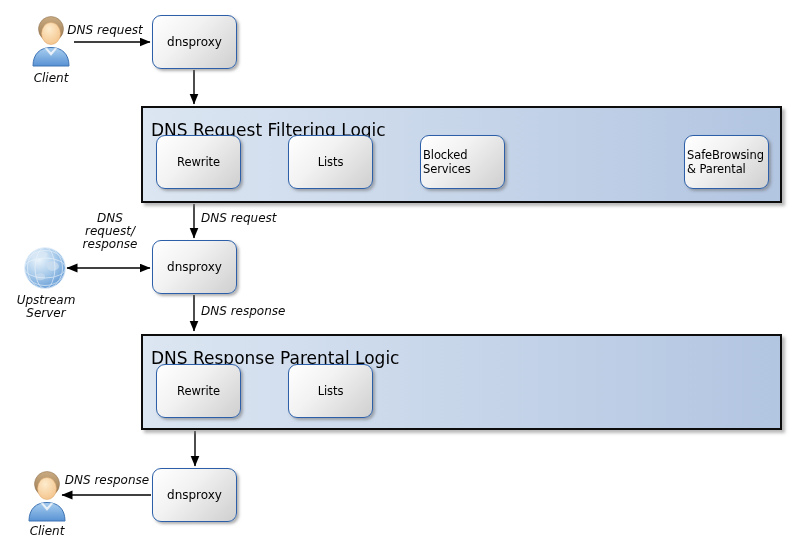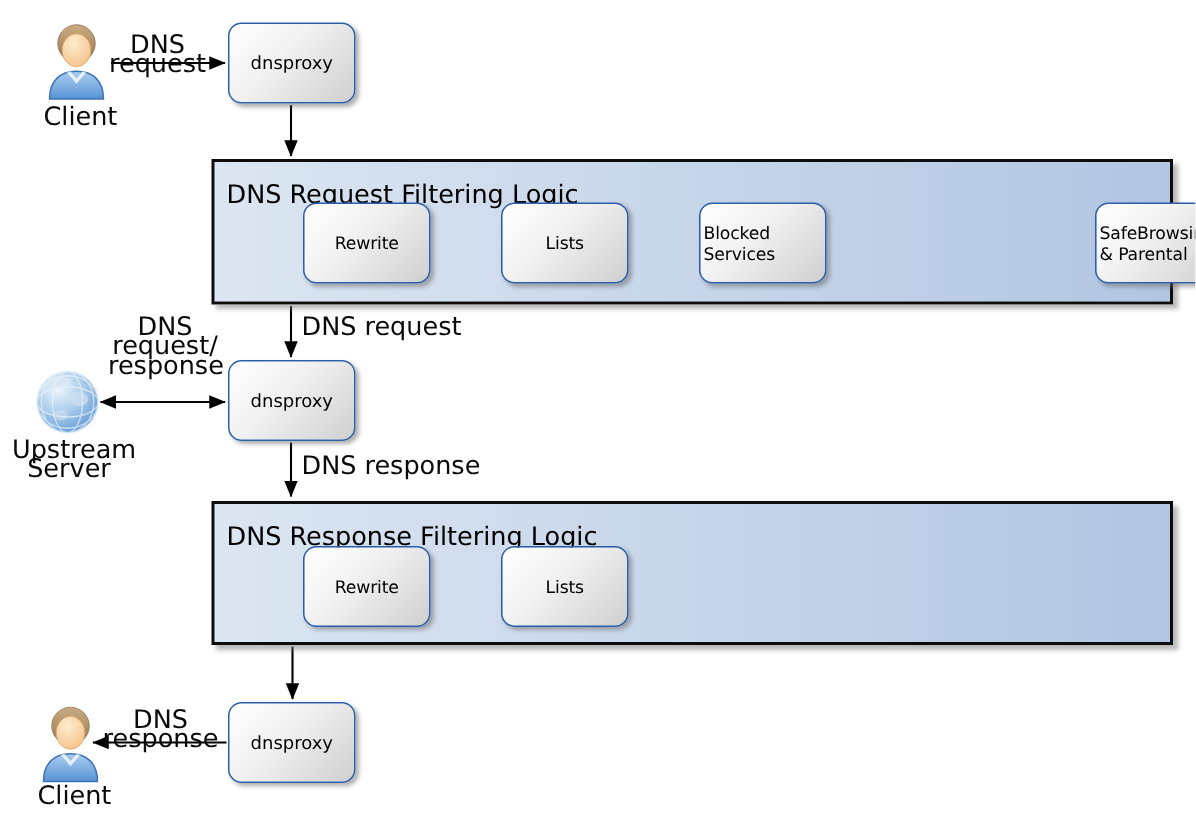--- a/index.html
+++ b/index.html
@@ -12,31 +12,31 @@
   .node{
     position:absolute; box-sizing:border-box;
     width:85px; height:54px;
     border:1.6px solid var(--box-border,#2c5fa8);
     border-radius:9px;
     background:linear-gradient(135deg,#ffffff 0%,#f2f2f2 40%,#cfcfcf 100%);
     box-shadow:2px 2px 3px rgba(110,110,110,0.55);
     display:flex; align-items:center; justify-content:center;
     font-size:12px; line-height:14px; padding:2px;
   }
-  .step{font-size:11.5px; letter-spacing:-0.1px;margin-left:46px;}
+  .step{font-size:11.5px; letter-spacing:-0.1px;}
   .container-box{
     position:absolute; box-sizing:border-box;
     border:2px solid #0d0d0d;
     background:linear-gradient(to right,var(--container-from,#dce6f2) 0%,var(--container-to,#b2c5e1) 100%);
     box-shadow:3px 3px 3px rgba(128,128,128,0.55);
   }
   .container-title{
     position:absolute; left:8px; top:12px; font-size:17px; color:#000; white-space:nowrap;
   }
-  .lbl{position:absolute; font-size:17px; color:#0a0a0a; line-height:13px;}
+  .lbl{position:absolute; font-size:12px; color:#0a0a0a; line-height:13px;font-style:italic;}
   .center{text-align:center;}
   .preline{white-space:pre-line;}
   .icon{position:absolute;}
 </style>
 </head>
 <body>
 
 <div class="canvas">
 
   <svg width="0" height="0" style="position:absolute" aria-hidden="true">
@@ -125,21 +125,21 @@
   <div class="lbl center" style="left:8px;top:294px;width:76px">Upstream Server</div>
   <div class="lbl center preline" style="left:72px;top:212px;width:76px">DNS
 request/
 response</div>
 
   <div class="node" style="left:152px;top:240px">dnsproxy</div>
 
   <div class="lbl" style="left:201px;top:305px">DNS response</div>
 
   <div class="container-box" style="left:141px;top:334px;width:641px;height:96px">
-    <div class="container-title">DNS Response Filtering Logic</div>
+    <div class="container-title">DNS Response Parental Logic</div>
     <div class="node step" style="left:13px;top:28px">Rewrite</div>
     <div class="node step" style="left:145px;top:28px">Lists</div>
   </div>
 
   <div class="node" style="left:152px;top:468px">dnsproxy</div>
 
   <div class="lbl center" style="left:64px;top:474px;width:86px">DNS response</div>
 
   <div class="icon" style="left:26px;top:470px">
     <svg viewBox="0 0 42 52" width="42" height="52">

